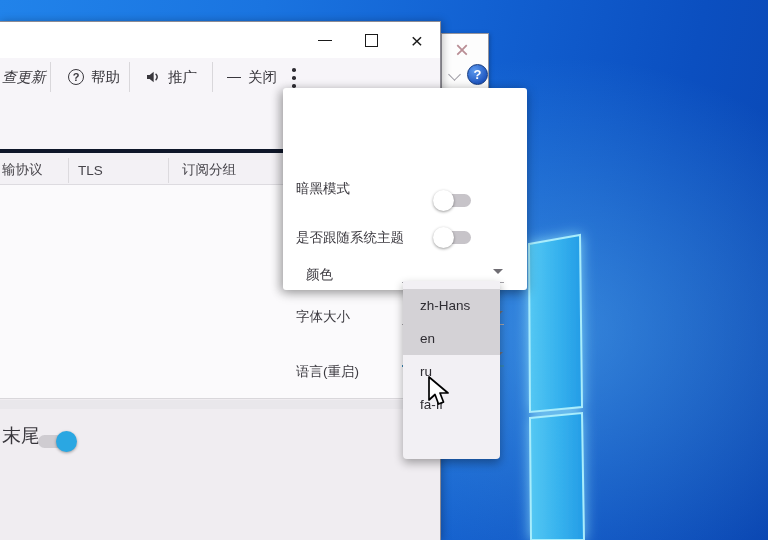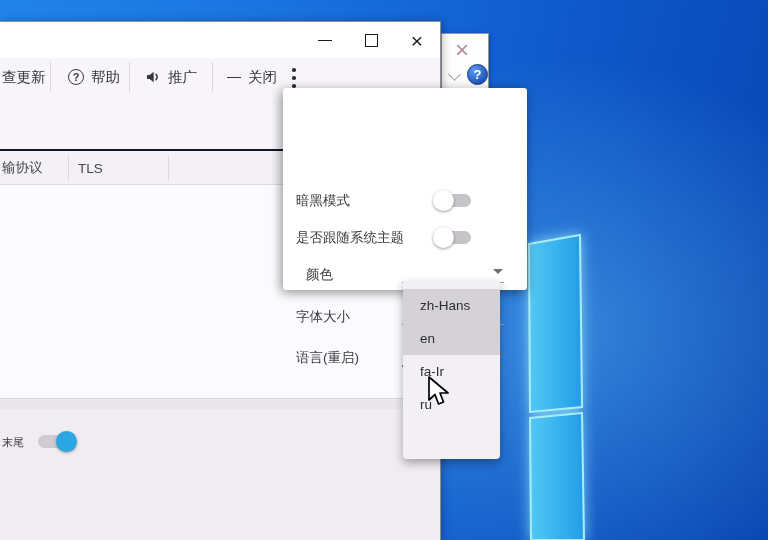--- a/index.html
+++ b/index.html
@@ -30,29 +30,29 @@
   .tb-item { top:7px; height:24px; display:flex; align-items:center; gap:7px; color:#39373d;
     font-size:14.5px; white-space:nowrap; }
   .tb-sep { top:4px; width:0; height:30px; border-left:1px solid #d9d7db; }
   .q-circle { width:16px; height:16px; border:1.4px solid #3a383e; border-radius:50%;
     display:flex; align-items:center; justify-content:center; font-size:11px; font-weight:bold; color:#3a383e; }
   .kebab { left:288px; top:9px; width:12px; height:22px; display:flex; flex-direction:column;
     align-items:center; justify-content:space-between; padding:1px 0; }
   .kebab i { width:3.6px; height:3.6px; border-radius:50%; background:#2f2d33; }
 
   .table-header { left:0; top:127px; width:440px; height:36px; background:#f3f1f5;
-    border-top:2px solid #0f172a; border-bottom:1px solid #dddbe0; }
+    border-top:4px solid #0f172a; border-bottom:1px solid #dddbe0; }
   .th-cell { top:0; height:34px; display:flex; align-items:center; font-size:13.5px; color:#46444a; }
   .th-sep { top:5px; height:25px; border-left:1px solid #dcdade; }
   .table-body { left:0; top:163px; width:440px; height:213px; background:#fbfafc; }
 
   .footer-zone { left:0; top:376px; width:440px; height:144px; background:#f0edf1;
     border-top:1px solid #d9d7db; }
   .footer-strip { left:0; top:1px; width:440px; height:9px; background:#e9e7eb; }
-  .footer-label { left:2px; top:36px; font-size:11px; color:#38363c; }
+  .footer-label { left:2px; top:24px; font-size:19px; color:#38363c; }
 
   
   .toggle { width:36px; height:13px; border-radius:7px; background:#c7c4c9; position:absolute; }
   .toggle .knob { position:absolute; top:-4px; left:-2px; width:21px; height:21px; border-radius:50%;
     background:#fff; box-shadow:0 1px 3px rgba(0,0,0,.4); }
   .toggle.on { background:#cfccd1; }
   .toggle.on .knob { left:auto; right:-3px; background:#2aa7e2; box-shadow:0 1px 3px rgba(0,0,0,.35); }
 
   
   .helper-window { left:441px; top:33px; width:48px; height:79px; background:#fdfdfd;
@@ -121,21 +121,21 @@
       </div>
       <div class="abs cap-btn cap-max">
         <span class="max-glyph"></span>
       </div>
       <div class="abs cap-btn cap-close">
         <span class="close-glyph">×</span>
       </div>
     </div>
 
     <div class="abs toolbar-zone">
-      <div class="abs tb-item" style="left:2px;">
+      <div class="abs tb-item" style="left:2px;font-style:italic;">
         <span>查更新</span>
       </div>
       <div class="abs tb-sep" style="left:50px;"></div>
       <div class="abs tb-item" style="left:68px;">
         <span class="q-circle">?</span>
         <span>帮助</span>
       </div>
       <div class="abs tb-sep" style="left:129px;"></div>
       <div class="abs tb-item" style="left:145px;justify-content:space-between;">
         <svg width="16" height="16" viewBox="0 0 24 24">
@@ -154,63 +154,64 @@
         <i></i>
         <i></i>
       </div>
     </div>
 
     <div class="abs table-header">
       <div class="abs th-cell" style="left:2px;">输协议</div>
       <div class="abs th-sep" style="left:68px;"></div>
       <div class="abs th-cell" style="left:78px;">TLS</div>
       <div class="abs th-sep" style="left:168px;"></div>
+      <div class="abs th-cell" style="left:182px;">订阅分组</div>
     </div>
 
     <div class="abs table-body"></div>
 
     <div class="abs footer-zone">
       <div class="abs footer-strip"></div>
       <div class="abs footer-label">末尾</div>
       <div class="abs toggle on" style="left:38px; top:36px;">
         <span class="knob"></span>
       </div>
     </div>
   </div>
 
   <div class="abs settings-popup">
 
-    <div class="abs sp-label" style="top:104px;">暗黑模式</div>
+    <div class="abs sp-label" style="top:92px;">暗黑模式</div>
     <div class="abs toggle sp-toggle" style="top:106px;">
       <span class="knob"></span>
     </div>
 
     <div class="abs sp-label" style="top:52px; top:141px;">是否跟随系统主题</div>
     <div class="abs toggle sp-toggle" style="top:143px;">
       <span class="knob"></span>
     </div>
 
     <div class="abs sp-label" style="top:178px;margin-left:10px;">颜色</div>
     <div class="abs caret" style="left:210px; top:181px;"></div>
     <div class="abs combo-underline" style="top:194px;"></div>
 
     <div class="abs sp-label" style="top:220px;">字体大小</div>
     <div class="abs caret" style="left:210px; top:223px;"></div>
     <div class="abs combo-underline" style="top:236px;"></div>
 
-    <div class="abs sp-label" style="top:261px;">语言(重启)</div>
+    <div class="abs sp-label" style="top:275px;">语言(重启)</div>
     <div class="abs combo-value" style="top:261px;">en</div>
     <div class="abs caret" style="left:210px; top:264px;"></div>
     <div class="abs combo-underline active" style="top:189px; top:277px;"></div>
   </div>
 
   <div class="abs lang-dropdown">
     <div class="dd-item hl">zh-Hans</div>
     <div class="dd-item hl">en</div>
+    <div class="dd-item">ru</div>
     <div class="dd-item">fa-Ir</div>
-    <div class="dd-item">ru</div>
   </div>
 
   <svg class="abs cursor" viewBox="0 0 26 32">
     <path d="M2 1 L2 24 L8 18.5 L11.5 28 L16.5 26 L13 17 L21 17 Z" fill="#ffffff" stroke="#000000" stroke-width="1.7" stroke-linejoin="round"></path>
   </svg>
 
 </div>
 
 </body></html>

